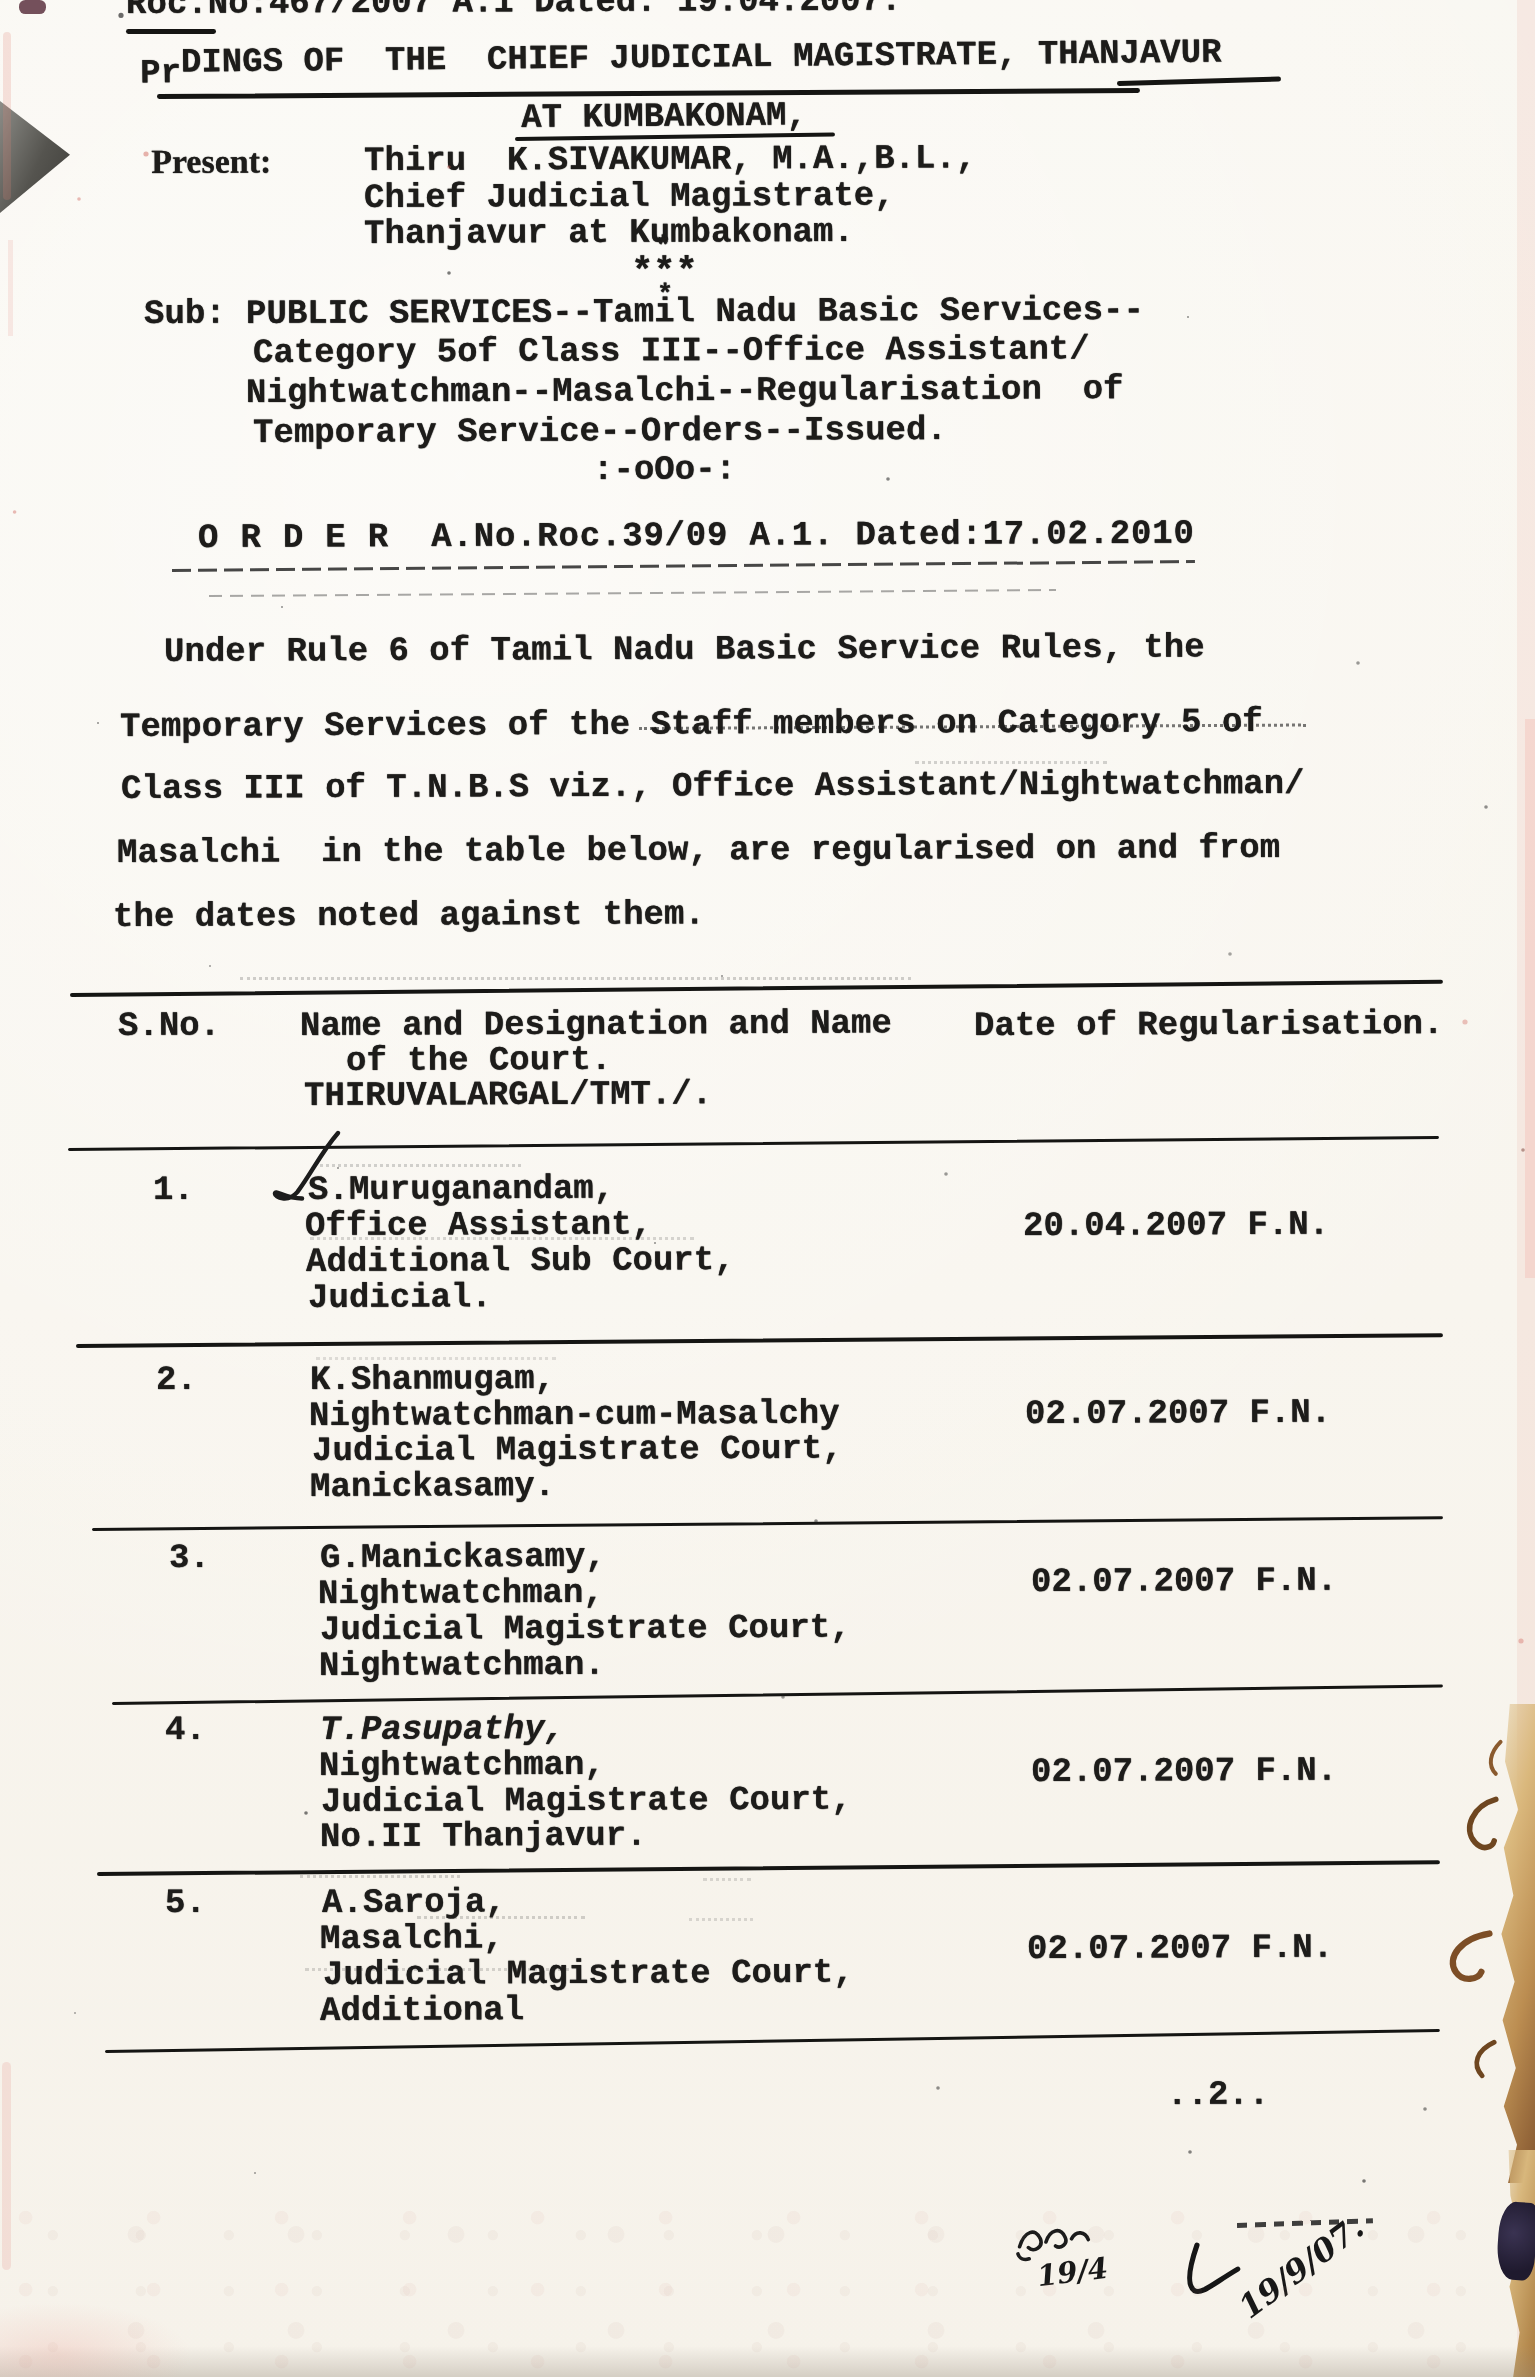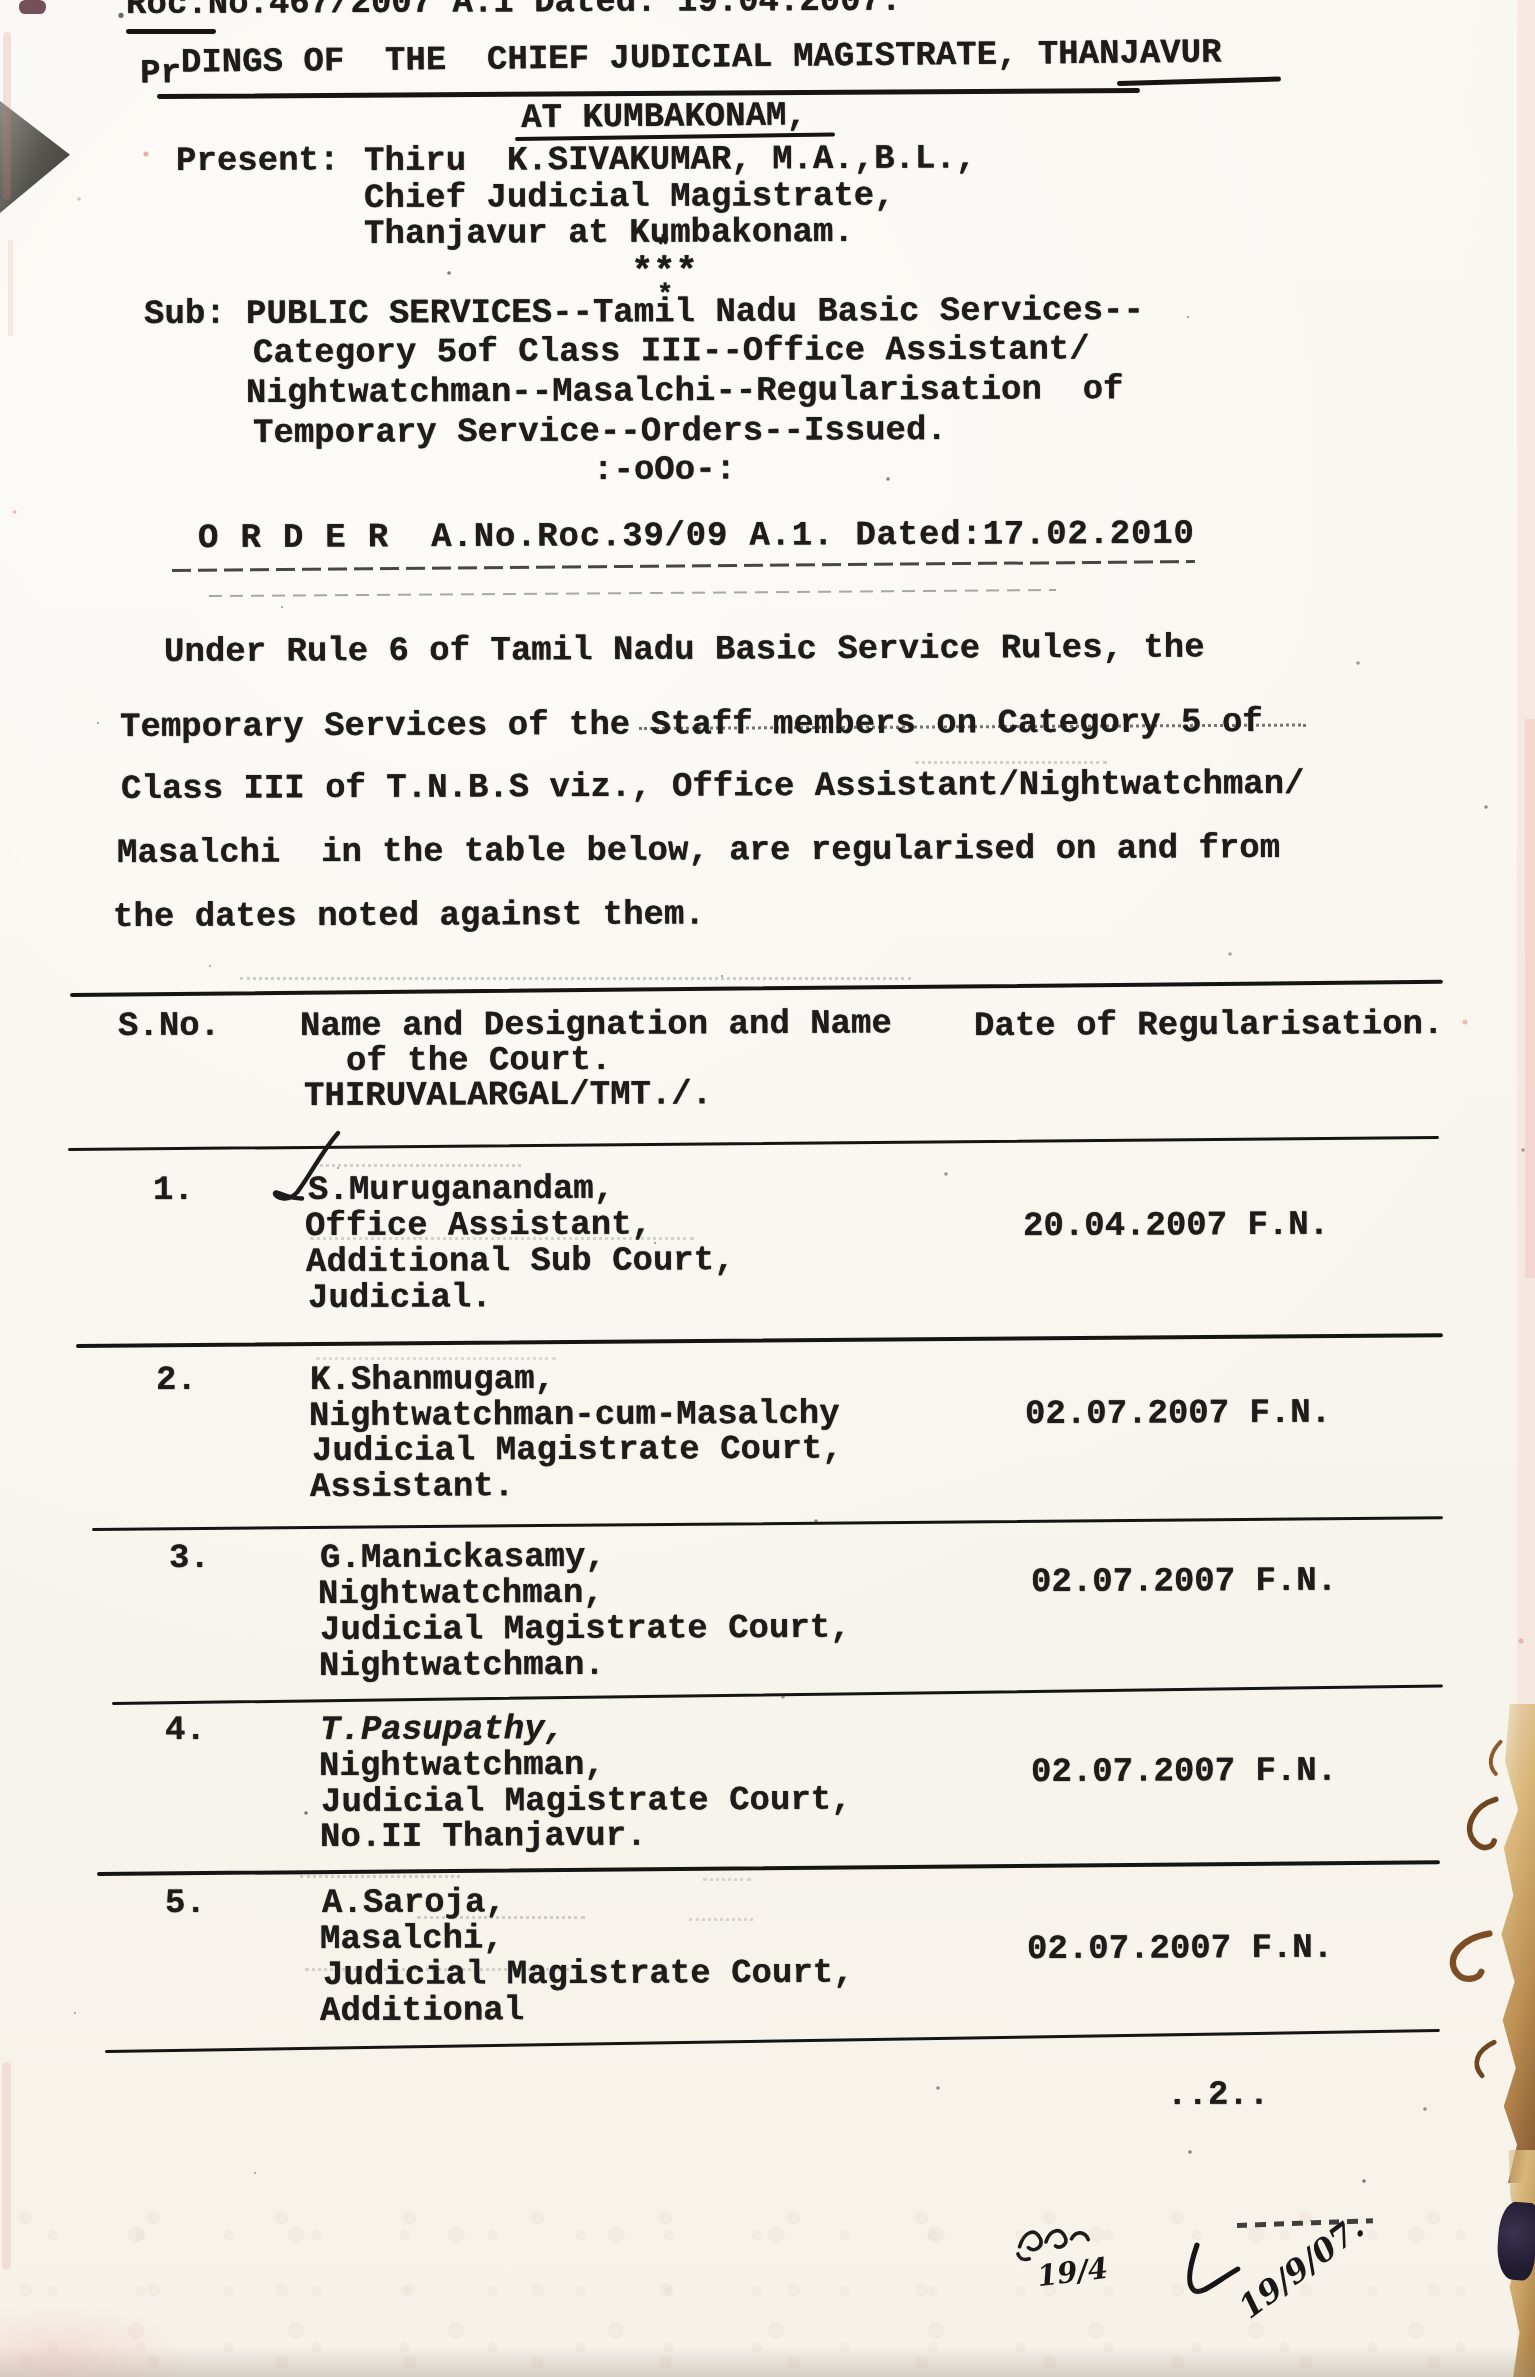--- a/index.html
+++ b/index.html
@@ -31,21 +31,21 @@
   <div class="tw" style="left:126px; top:-12.8px;">Roc.No:467/2007 A.1 Dated: 19.04.2007.</div>
   <div class="rule" style="left:126px; top:29px; width:90px; height:4.8px;"></div>
 
   <div class="tw" style="left:140px; top:46px; transform:rotate(-0.55deg);"><span style="display:inline-block; transform:translateY(10.4px);">Pr</span><span>DINGS OF  THE  CHIEF JUDICIAL MAGISTRATE, THANJAVUR</span></div>
   <div class="rule" style="left:157px; top:94px; width:983px; height:4.8px; transform:rotate(-0.35deg);"></div>
   <div class="rule" style="left:1117px; top:81px; width:164px; height:4.8px; transform:rotate(-1.6deg);"></div>
 
   <div class="tw" style="left:521px; top:101px; transform:rotate(-0.5deg);">AT KUMBAKONAM,</div>
   <div class="rule" style="left:515px; top:137px; width:320px; height:4px; transform:rotate(-0.8deg);"></div>
 
-  <div class="tw" style="left:176px; top:144px;">Present:</div>
+  <div class="tw" style="left:151px; top:144px;font-family:Liberation Serif, serif;">Present:</div>
   <div class="tw" style="left:364px; top:144px;">Thiru  K.SIVAKUMAR, M.A.,B.L.,</div>
   <div class="tw" style="left:364px; top:181px;">Chief Judicial Magistrate,</div>
   <div class="tw" style="left:364px; top:217px;">Thanjavur at Kumbakonam.</div>
 
   <div class="tw" style="left:655px; top:233px; font-size:27px;">*</div>
   <div class="tw" style="left:631px; top:253px; font-size:37px;">***</div>
   <div class="tw" style="left:657px; top:281px; font-size:27px;">*</div>
 
   <div class="tw" style="left:144px; top:297px;">Sub:</div>
   <div class="tw" style="left:246px; top:297px;">PUBLIC SERVICES--Tamil Nadu Basic Services--</div>
@@ -91,21 +91,21 @@
     <div class="tw" style="left:1023px; top:1209px;">20.04.2007 F.N.</div>
   </div>
   <div class="dots" style="left:313px; top:1164px; width:208px; opacity:.5;"></div>
   <div class="dots" style="left:310px; top:1237px; width:384px; opacity:.45;"></div>
 
   <div>
     <div class="tw" style="left:156px; top:1363px;">2.</div>
     <div class="tw" style="left:310px; top:1363px;">K.Shanmugam,</div>
     <div class="tw" style="left:309px; top:1399px;">Nightwatchman-cum-Masalchy</div>
     <div class="tw" style="left:312px; top:1434px;">Judicial Magistrate Court,</div>
-    <div class="tw" style="left:310px; top:1470px;">Assistant.</div>
+    <div class="tw" style="left:310px; top:1470px;">Manickasamy.</div>
     <div class="tw" style="left:1025px; top:1397px;">02.07.2007 F.N.</div>
   </div>
   <div class="dots" style="left:316px; top:1357px; width:240px; opacity:.35;"></div>
 
   <div>
     <div class="tw" style="left:169px; top:1541px;">3.</div>
     <div class="tw" style="left:320px; top:1541px;">G.Manickasamy,</div>
     <div class="tw" style="left:318px; top:1577px;">Nightwatchman,</div>
     <div class="tw" style="left:320px; top:1613px;">Judicial Magistrate Court,</div>
     <div class="tw" style="left:319px; top:1649px;">Nightwatchman.</div>

